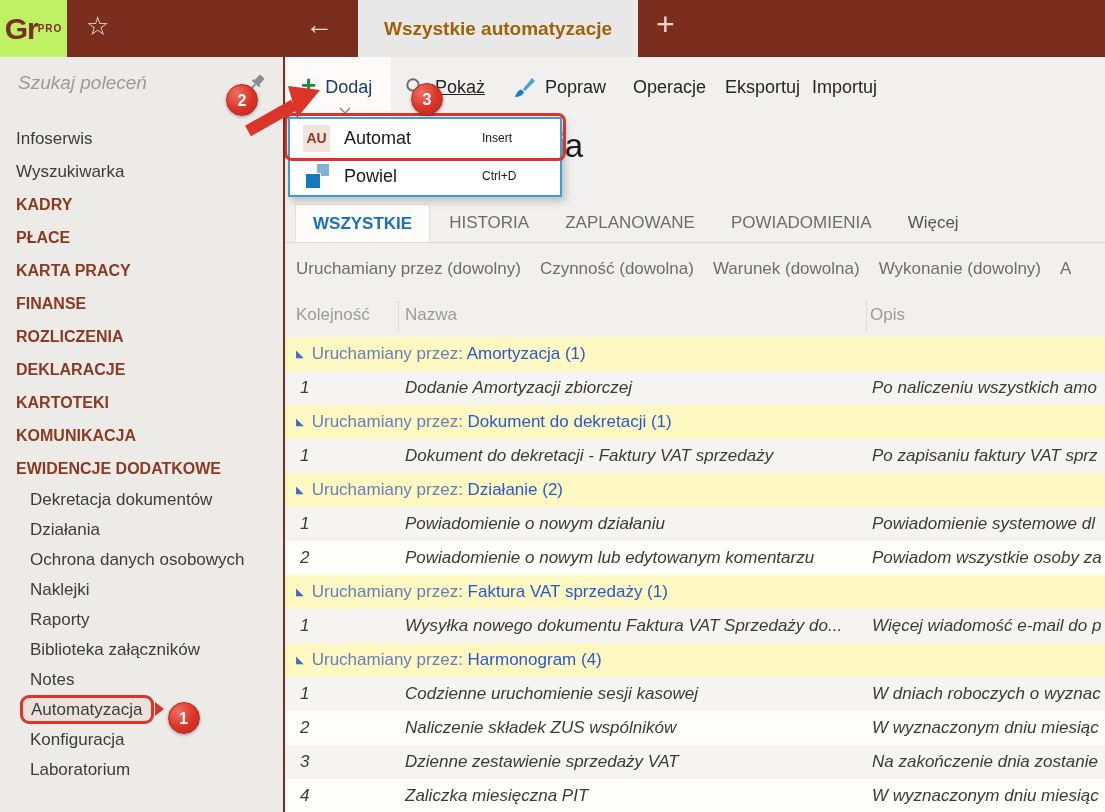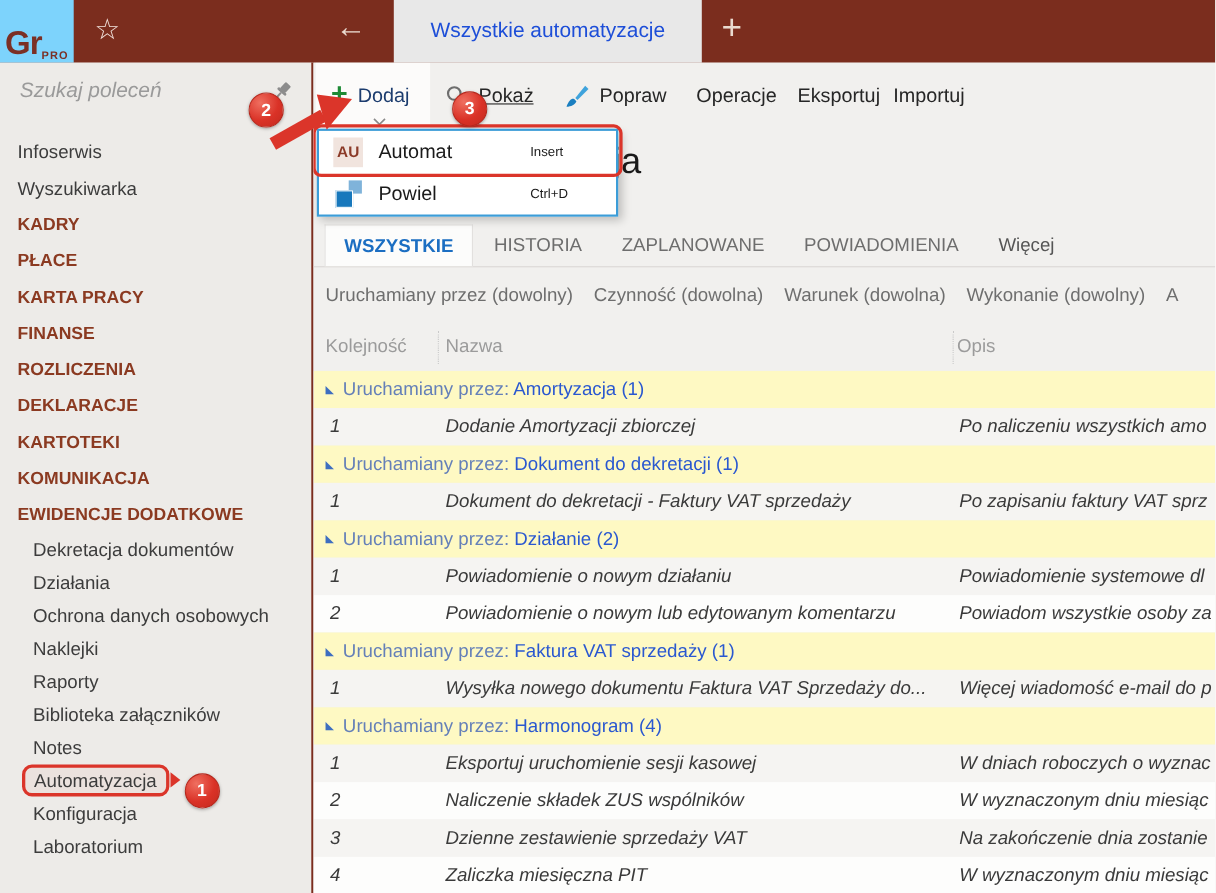--- a/index.html
+++ b/index.html
@@ -2,28 +2,28 @@
 <html><head>
 <meta charset="utf-8">
 <style>
   html,body{margin:0;padding:0;background:#fff;}
   *{box-sizing:border-box;}
   #app{position:relative;width:1105px;height:812px;overflow:hidden;
        font-family:"Liberation Sans","DejaVu Sans",sans-serif;background:#F1F0EE;}
 
   
   .topbar{position:absolute;left:0;top:0;width:1105px;height:57px;background:#7B2D1E;}
-  .logo{position:absolute;left:0;top:0;width:67px;height:57px;background:#7dd3fc;
-        display:flex;align-items:flex-end;justify-content:center;}
+  .logo{position:absolute;left:0;top:0;width:67px;height:57px;background:#bef264;
+        display:flex;align-items:center;justify-content:center;}
   .logo-text{font-size:30px;font-weight:bold;color:#7B3025;letter-spacing:-1px;}
   .logo-sup{font-size:10px;font-weight:bold;color:#7B3025;vertical-align:18px;letter-spacing:1px;}
   .star-btn{position:absolute;left:86px;top:11px;font-size:26px;color:#F2E3DD;font-weight:400;}
   .back-btn{position:absolute;left:305px;top:9px;font-size:28px;color:#EADACF;font-weight:300;}
   .win-tab{position:absolute;left:358px;top:0;width:280px;height:57px;background:#E8E8E8;
-           display:flex;align-items:center;justify-content:center;font-size:19px;color:#1d4ed8;}
+           display:flex;align-items:center;justify-content:center;font-size:19px;color:#a16207;font-weight:bold;}
   .newtab-btn{position:absolute;left:656px;top:6px;font-size:32px;font-weight:200;color:#EADACF;}
 
   
   .sidebar{position:absolute;left:0;top:57px;width:283px;height:755px;background:#EDEBE8;}
   .search-row{position:relative;height:52px;}
   .search-input{position:absolute;left:16px;top:14px;width:220px;border:none;background:transparent;
         outline:none;font-family:inherit;font-style:italic;font-size:19px;color:#6b6b6b;}
   .search-input::placeholder{color:#9A9A9A;font-style:italic;}
   .pin-icon{position:absolute;right:16px;top:16px;}
   .side-menu{position:absolute;left:0;top:65px;right:0;}
@@ -270,21 +270,21 @@
         </div>
         <div class="band group-band"><span class="tri">◣</span><span class="g-pre">Uruchamiany przez: </span><span class="g-val">Faktura VAT sprzedaży (1)</span></div>
         <div class="band data-row tint">
           <span class="c-order">1</span>
           <span class="c-name">Wysyłka nowego dokumentu Faktura VAT Sprzedaży do...</span>
           <span class="c-desc">Więcej wiadomość e-mail do p</span>
         </div>
         <div class="band group-band"><span class="tri">◣</span><span class="g-pre">Uruchamiany przez: </span><span class="g-val">Harmonogram (4)</span></div>
         <div class="band data-row tint">
           <span class="c-order">1</span>
-          <span class="c-name">Eksportuj uruchomienie sesji kasowej</span>
+          <span class="c-name">Codzienne uruchomienie sesji kasowej</span>
           <span class="c-desc">W dniach roboczych o wyznac</span>
         </div>
         <div class="band data-row">
           <span class="c-order">2</span>
           <span class="c-name">Naliczenie składek ZUS wspólników</span>
           <span class="c-desc">W wyznaczonym dniu miesiąc</span>
         </div>
         <div class="band data-row tint">
           <span class="c-order">3</span>
           <span class="c-name">Dzienne zestawienie sprzedaży VAT</span>

